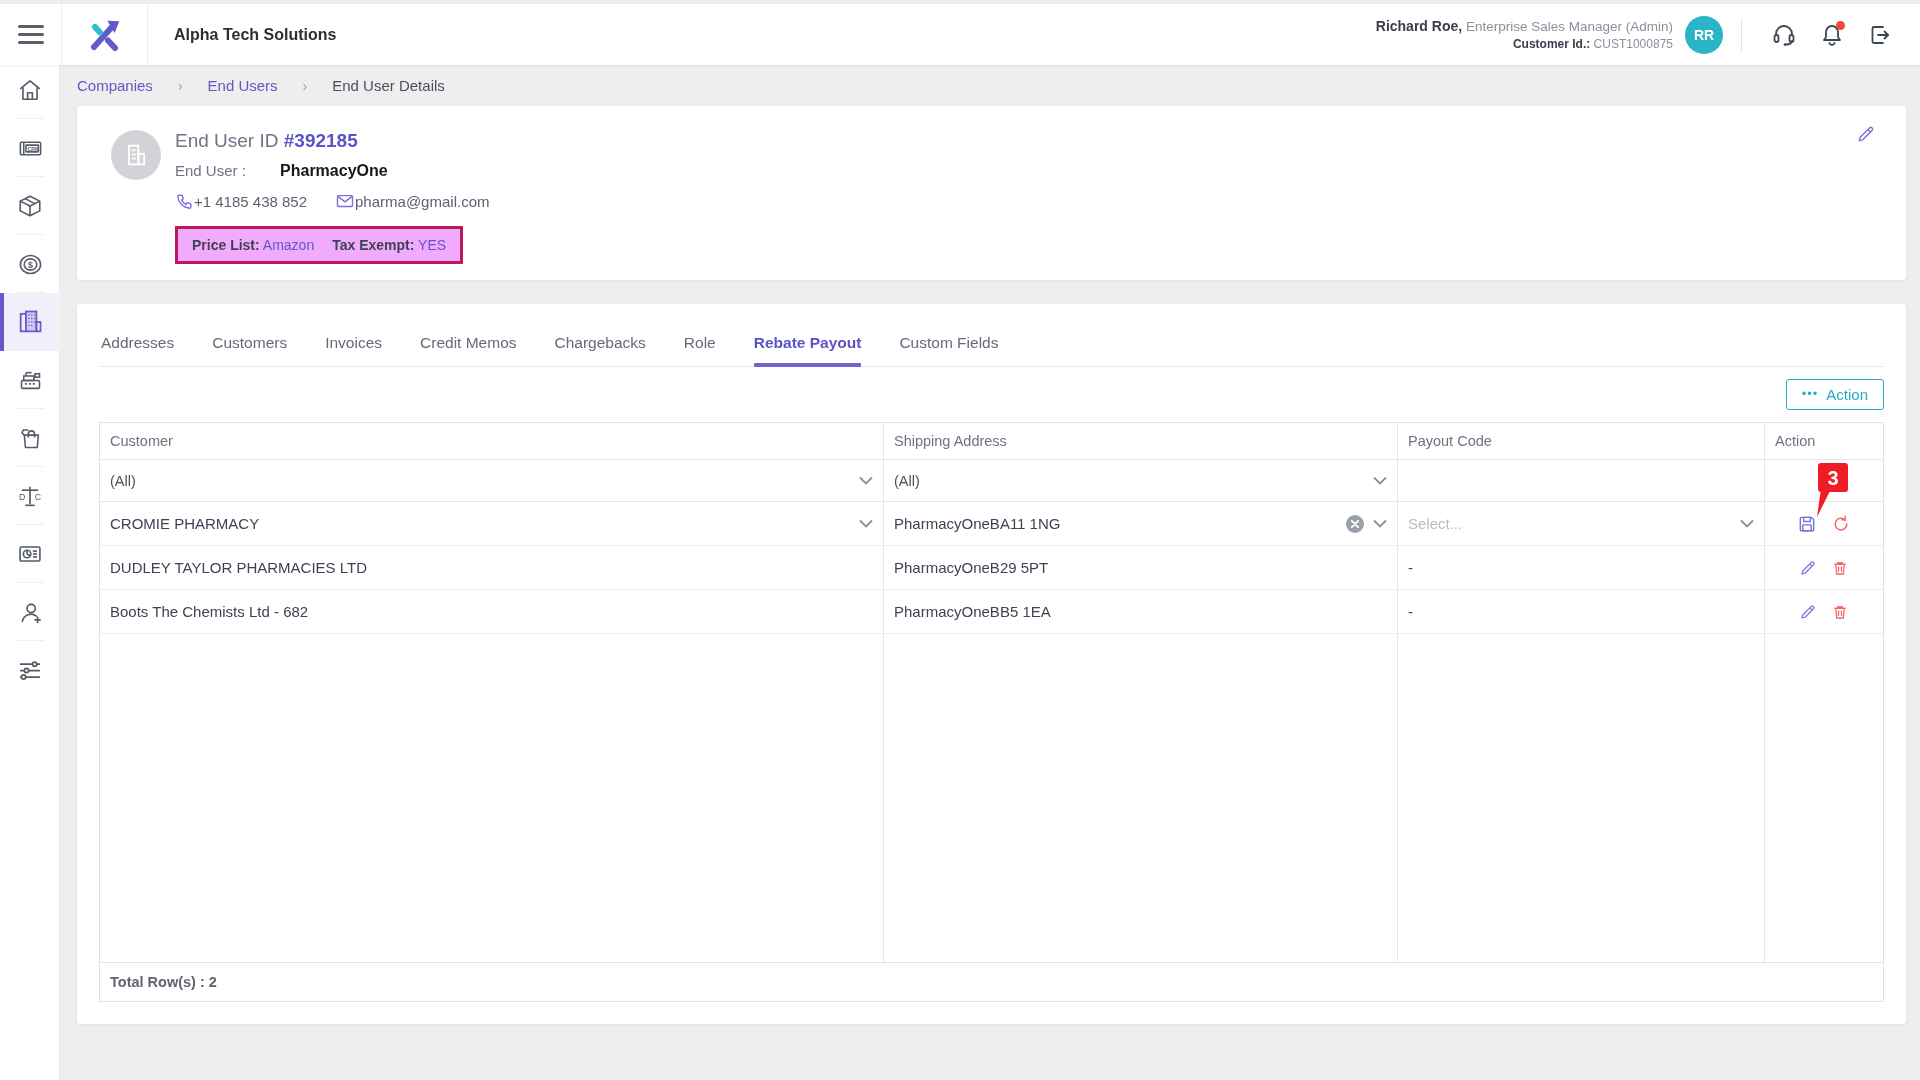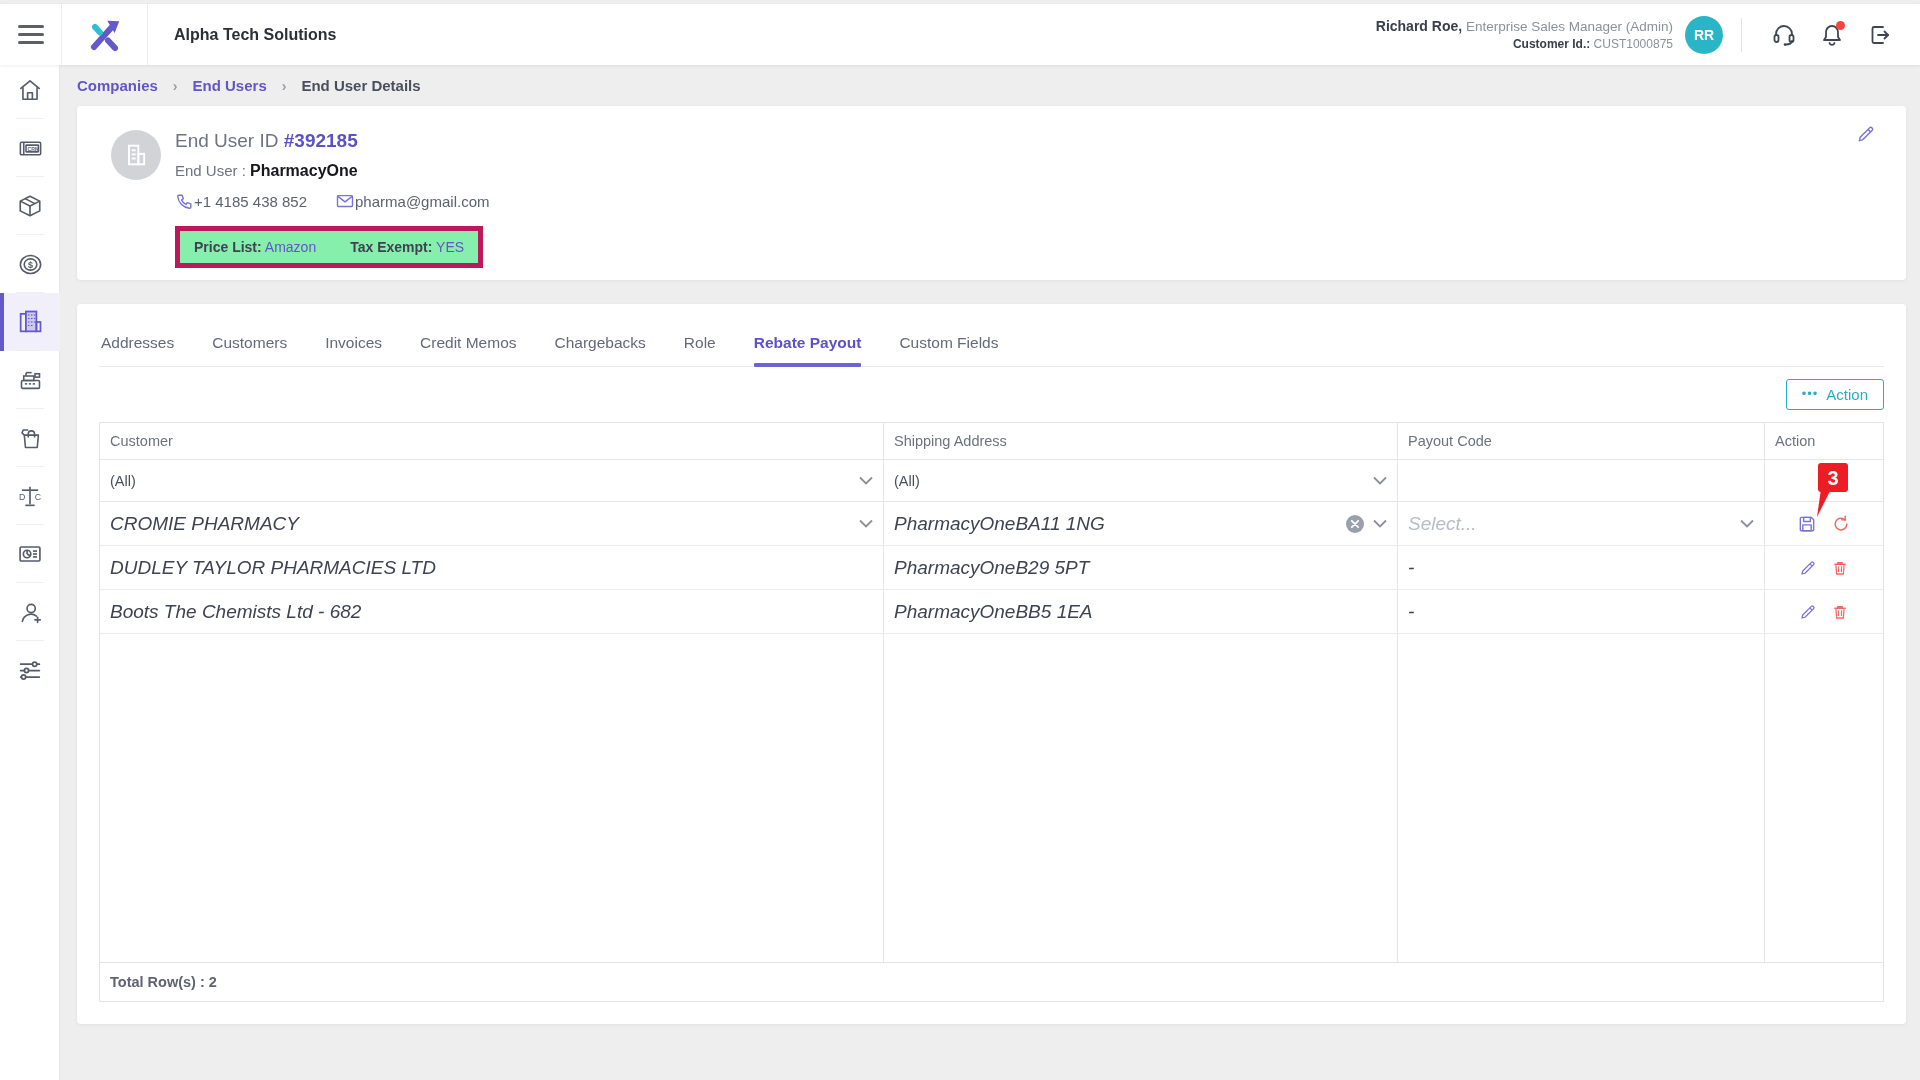--- a/index.html
+++ b/index.html
@@ -36,43 +36,43 @@
   .side-item { width:60px; height:58px; display:flex; align-items:center; justify-content:center;
                position:relative; cursor:pointer; }
   .side-item:not(:last-child)::after { content:""; position:absolute; bottom:0; left:16px; right:16px;
                height:1px; background:#efeff1; }
   .side-item.active { background:#f1f0fa; }
   .side-item.active::before { content:""; position:absolute; left:0; top:0; bottom:0; width:4px;
                background:#6359c8; }
 
   
   .main { position:absolute; left:60px; top:61px; right:0; bottom:0; background:#eeeeef; }
-  .breadcrumb { padding:16px 0 12px 17px; font-size:15px; display:flex; align-items:center; gap:15px;font-weight:bold; }
+  .breadcrumb { padding:16px 0 12px 17px; font-size:15px; display:flex; align-items:center; gap:25px; }
   .bc-link { color:#6156c6; cursor:pointer; }
   .bc-sep { color:#9a9eab; font-size:14px; }
   .bc-current { color:#4a4f5e; }
 
   .card { background:#fff; border-radius:4px; box-shadow:0 1px 4px rgba(0,0,0,.06);
           margin:0 14px 0 17px; position:relative; }
   .card.profile { height:174px; padding:24px 34px; }
   .card.content { margin-top:24px; height:720px; padding:14px 22px 0 22px; }
 
   
   .profile-row { display:flex; }
   .profile-avatar { width:50px; height:50px; border-radius:50%; background:#d2d3d6;
                     display:flex; align-items:center; justify-content:center; flex:0 0 50px; }
   .profile-info { margin-left:14px; }
   .p-line1 { font-size:19px; color:#6e7383; }
   .p-line1 .pid { color:#5b51c9; font-weight:bold; }
   .p-line2 { font-size:15px; color:#6e7383; margin-top:10px; }
-  .p-line2 b { color:#17171d; font-size:16px; }
+  .p-line2 b { color:#17171d; font-size:16px;margin-left:30px; }
   .p-contact { display:flex; align-items:center; margin-top:11px; font-size:15px; color:#5d6270; }
   .p-contact .gap { width:28px; }
-  .price-box { display:inline-flex; gap:34px; margin-top:15px; border:5px solid #be185d;
-               background:#86efac; padding:8px 14px; font-size:14px; }
+  .price-box { display:inline-flex; gap:18px; margin-top:15px; border:3px solid #be185d;
+               background:#f0abfc; padding:8px 14px; font-size:14px; }
   .price-box .lbl { font-weight:bold; color:#3f4254; }
   .price-box .val { color:#6156c6; }
   .edit-pencil { position:absolute; top:18px; right:30px; cursor:pointer; }
 
   
   .tabs { display:flex; gap:38px; border-bottom:1px solid #e9e9eb; padding:8px 2px 0 2px; }
   .tab { font-size:15.5px; color:#646a7a; padding:8px 0 14px 0; cursor:pointer; position:relative; }
   .tab.active { color:#5b51c9; font-weight:bold; }
   .tab.active::after { content:""; position:absolute; left:0; right:0; bottom:-1px; height:4px;
                        background:#6e64cf; border-radius:1px; }
@@ -84,21 +84,21 @@
   .action-dots { letter-spacing:1px; font-size:13px; position:relative; top:-1px; }
 
   
   .table { border:1px solid #e3e3e5; position:relative; }
   .trow { display:flex; }
   .tcell { padding:0 10px; display:flex; align-items:center; position:relative; }
   .tcell:not(:last-child) { border-right:1px solid #e6e6e8; }
   .col1 { width:784px; } .col2 { width:514px; } .col3 { width:367px; } .col4 { flex:1; }
   .thead .tcell { height:37px; font-size:14.5px; color:#6d7280; border-bottom:1px solid #e6e6e8; }
   .tfilter .tcell { height:42px; font-size:14.5px; color:#4a4f5c; border-bottom:1px solid #e6e6e8; }
-  .tdata .tcell { height:44px; font-size:19px; color:#3e4352; border-bottom:1px solid #ececee;font-style:italic; }
+  .tdata .tcell { height:44px; font-size:15px; color:#3e4352; border-bottom:1px solid #ececee; }
   .tfiller .tcell { height:328px; }
   .tfoot { border-top:1px solid #e3e3e5; }
   .tfoot .tcell { height:38px; font-size:14.5px; font-weight:bold; color:#5f6472; }
   .chev { margin-left:auto; flex:0 0 auto; }
   .placeholder { color:#b7bcc7; }
   .clear-x { margin-left:auto; margin-right:8px; cursor:pointer; flex:0 0 auto; display:flex; }
   .acticons { display:flex; gap:14px; align-items:center; margin:0 auto; }
   .icon-btn { cursor:pointer; display:flex; }
 
   .badge3 { position:absolute; top:40px; right:33px; width:36px; height:58px; z-index:5; }

